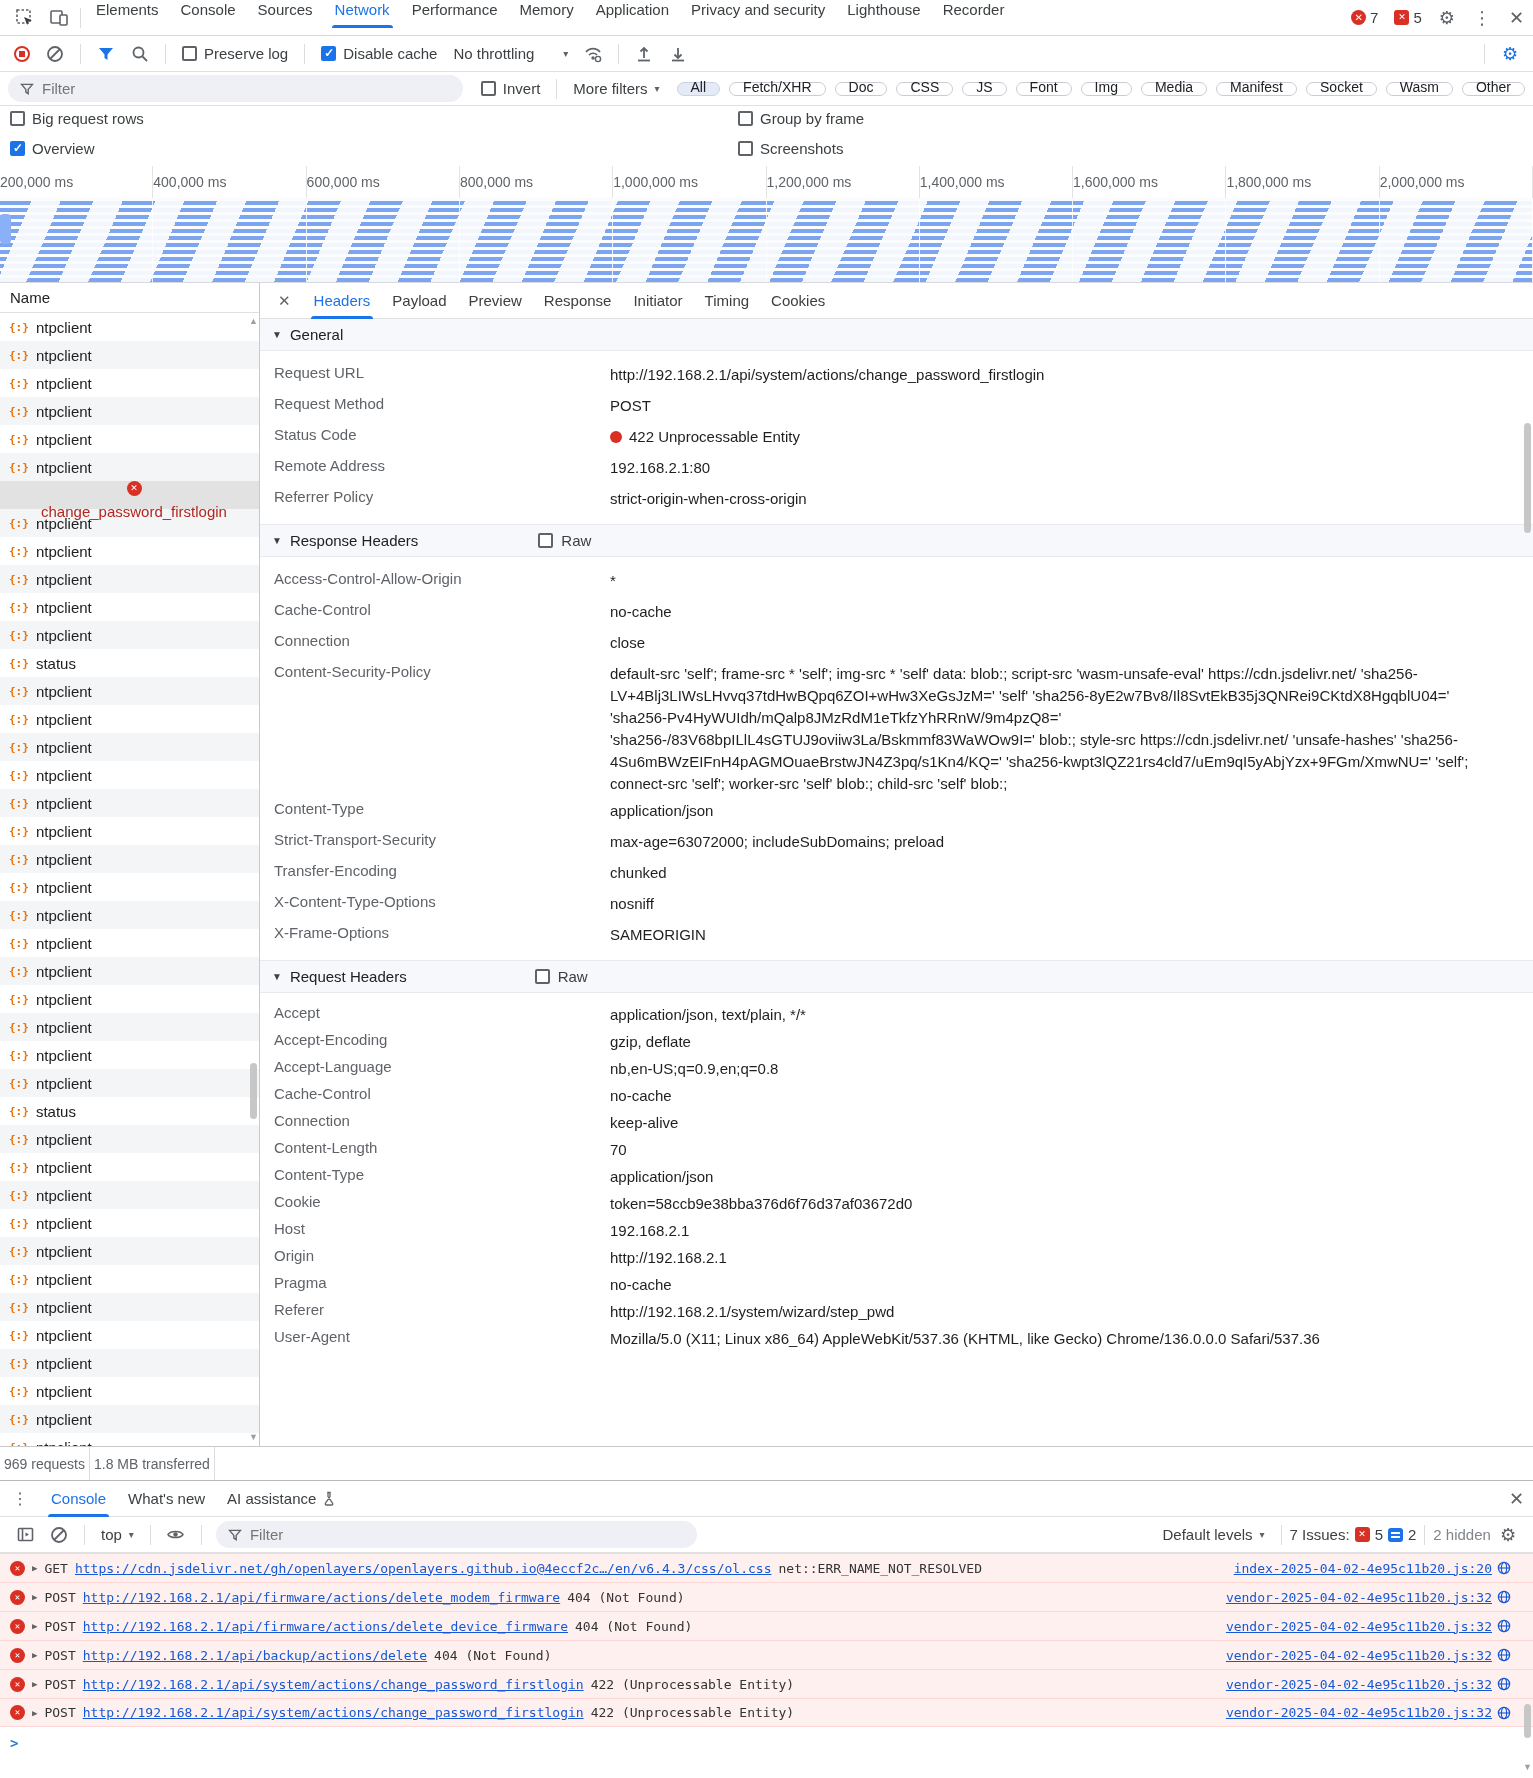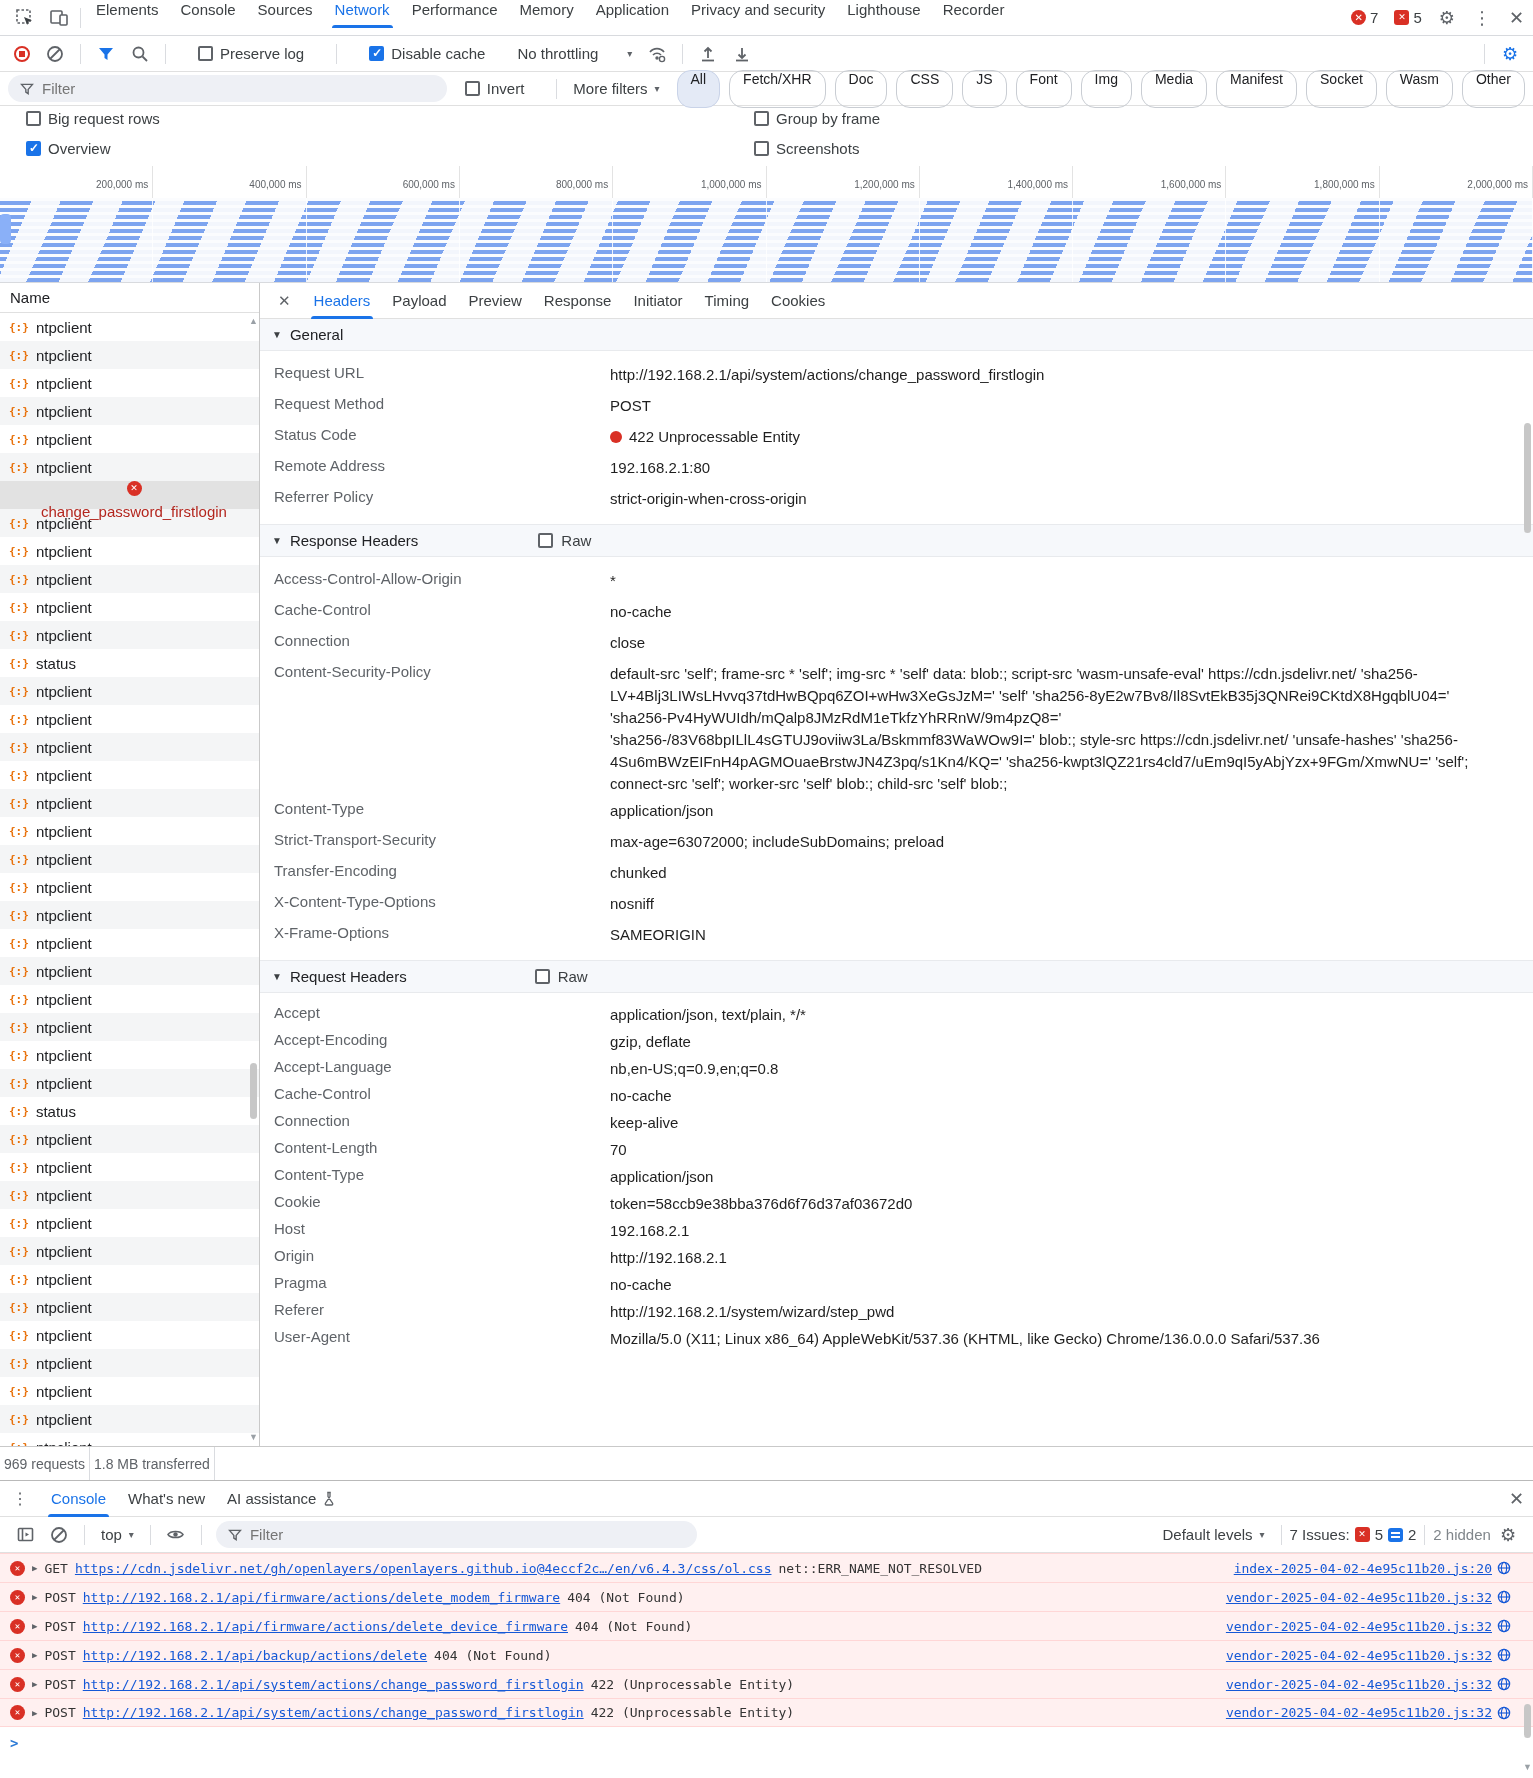--- a/index.html
+++ b/index.html
@@ -24,45 +24,45 @@
   .err-circ::before { content:"✕"; }
   .iss-sq { width:15px; height:15px; border-radius:3px; background:#d93025; color:#fff; font-size:9px; line-height:15px; text-align:center; }
   .iss-sq::before { content:"✕"; }
   .glyph-btn { font-size:18px; color:#5f6368; padding:0 9px; }
 
   
   .nettools { height:36px; border-bottom:1px solid #e0e0e0; padding:0 6px; }
   .rec-ico { width:16px; height:16px; border:2px solid #d93025; border-radius:50%; margin:0 8px; position:relative; flex:none; }
   .rec-ico::after { content:""; position:absolute; left:3px; top:3px; width:6px; height:6px; background:#d93025; }
   .tool-ico { width:20px; height:20px; margin:0 7px; flex:none; display:flex; align-items:center; justify-content:center; }
-  .chk { display:flex; align-items:center; gap:7px; margin:0 24px; color:#3c4043; white-space:nowrap;justify-content:flex-end; }
+  .chk { display:flex; align-items:center; gap:7px; margin:0 8px; color:#3c4043; white-space:nowrap;justify-content:flex-end; }
   .box { width:15px; height:15px; border:2px solid #5f6368; border-radius:2px; flex:none; background:#fff; }
   .box.checked { border-color:#1a73e8; background:#1a73e8; position:relative; }
   .box.checked::after { content:"✓"; position:absolute; left:1px; top:-2px; color:#fff; font-size:12px; font-weight:bold; }
   .drop { display:flex; align-items:center; gap:7px; color:#3c4043; margin:0 8px; white-space:nowrap; }
   .caret { font-size:10px; color:#5f6368; }
 
   
   .filterrow { height:34px; border-bottom:1px solid #e0e0e0; padding:0 8px; }
   .pill-input { display:flex; align-items:center; gap:8px; background:#eef0f5; border-radius:14px; height:27px; padding:0 12px; }
   .net-pill { width:600px; }
   .pill-input input { border:none; outline:none; background:transparent; font-family:"Liberation Sans",sans-serif; font-size:15px; color:#202124; flex:1; }
   .funnel { color:#5f6368; }
-  .chip { height:38px; display:flex; align-items:flex-start; padding:0 13px; border:1px solid #c9cdd3; border-radius:14px; margin-left:9px; color:#202124; font-size:14px; white-space:nowrap; }
+  .chip { height:14px; display:flex; align-items:flex-end; padding:0 13px; border:1px solid #c9cdd3; border-radius:14px; margin-left:9px; color:#202124; font-size:14px; white-space:nowrap; }
   .chip.active { background:#e4eaf6; border-color:#c9d3e8; }
 
   
   .optrow { height:30px; position:relative; }
   .optrow .chk { position:absolute; top:4px; }
   .o-left { left:2px; } .o-right { left:730px; }
 
   
   .ruler { height:32px; display:flex; align-items:flex-end;
     background-image: repeating-linear-gradient(to right, transparent 0 152.3px, #e3e3e3 152.3px 153.3px); }
-  .tick { width:153.3px; flex:none; text-align:right; padding-right:5px; font-size:10px; color:#5f6368; padding-bottom:8px; white-space:nowrap; overflow:hidden; }
+  .tick { width:153.3px; flex:none; padding-right:5px; font-size:14px; color:#5f6368; padding-bottom:8px; white-space:nowrap; overflow:hidden; }
   .overview { height:85px; border-bottom:1px solid #d8dade; position:relative; overflow:hidden;
     background:
       repeating-linear-gradient(to right, transparent 0 152.3px, rgba(255,255,255,.85) 152.3px 153.3px),
       repeating-linear-gradient(0deg, rgba(251,252,254,0) 0 4px, #fbfcfe 4px 7px),
       repeating-linear-gradient(113deg, #7da4ef 0 30px, #f3f6fc 30px 57px);
   }
   .ov-handle { position:absolute; left:0; top:16px; width:11px; height:30px; background:#8ab0f8; border-radius:4px; }
 
   
   .main { display:flex; height:1163px; overflow:hidden; position:relative; }

